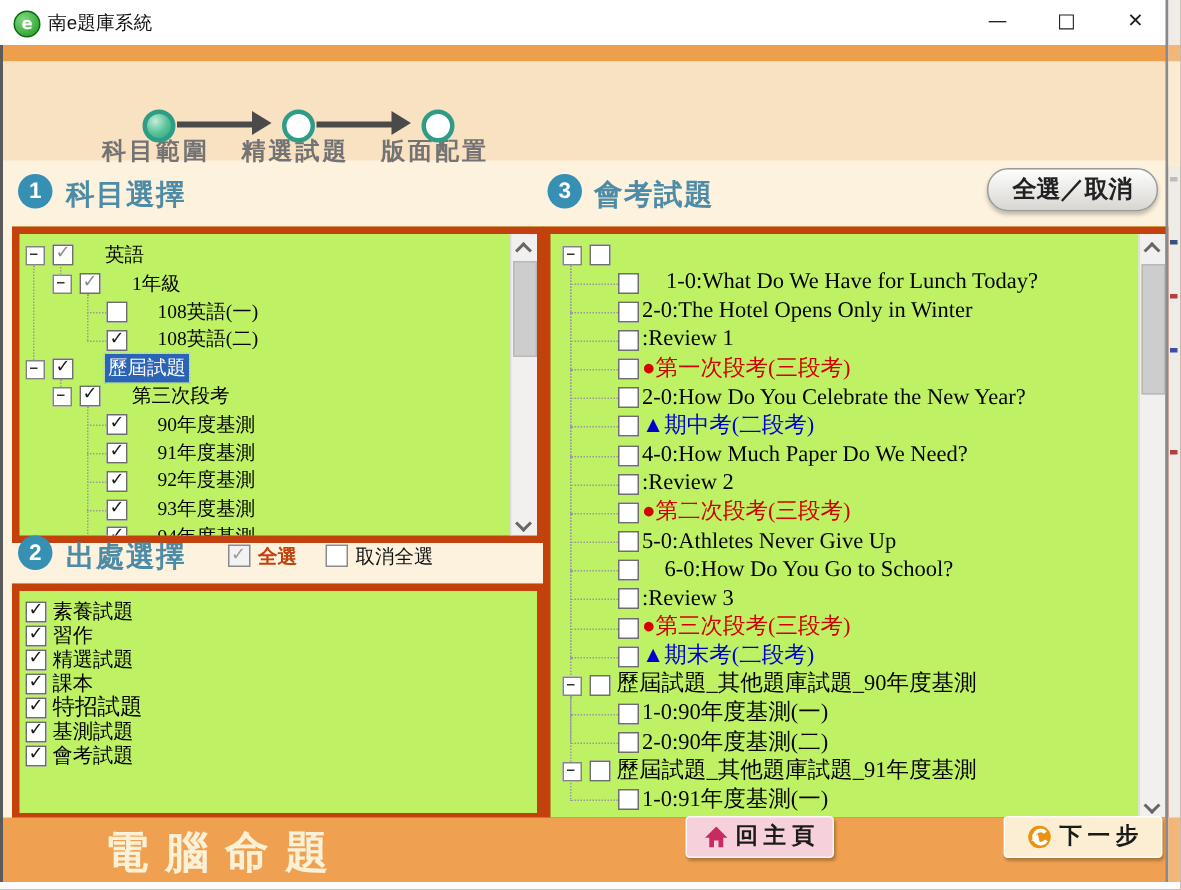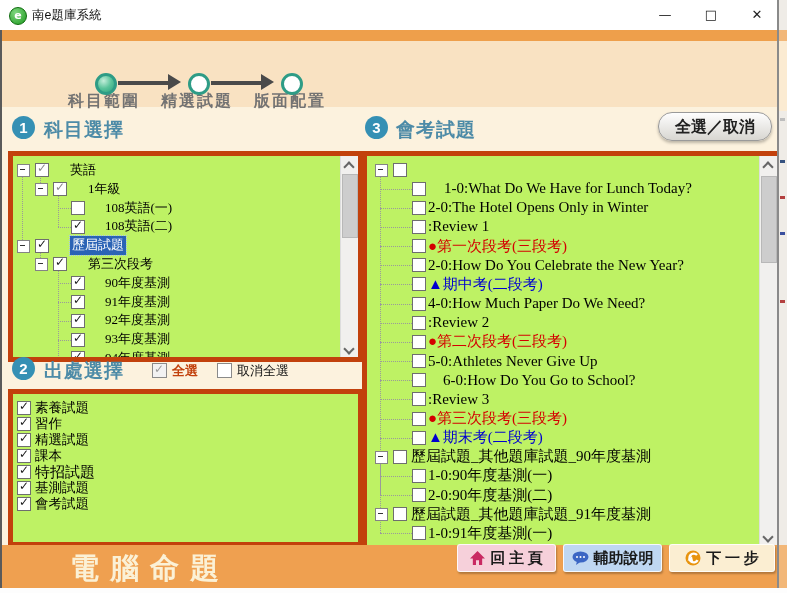--- a/index.html
+++ b/index.html
@@ -275,30 +275,20 @@
     </div>
 
   <div class="footer"></div>
   <div class="brand">電腦命題</div>
   <div class="fbtn home">
     <svg width="15" height="14" viewBox="0 0 16 15">
       <path d="M8 0 L16 8 L13 8 L13 15 L9.6 15 L9.6 10 L6.4 10 L6.4 15 L3 15 L3 8 L0 8 Z" fill="#C92A62"></path>
     </svg>
     <span>回 主 頁</span>
   </div>
-  <div class="fbtn help">
-    <svg width="17" height="14" viewBox="0 0 17 14">
-      <ellipse cx="8.5" cy="6" rx="8" ry="5.5" fill="#3B66C4"></ellipse>
-      <path d="M5 10 L4 14 L9 10.5 Z" fill="#3B66C4"></path>
-      <circle cx="5" cy="6" r="1" fill="#fff"></circle>
-        <circle cx="8.5" cy="6" r="1" fill="#fff"></circle>
-        <circle cx="12" cy="6" r="1" fill="#fff"></circle>
-    </svg>
-    <span>輔助說明</span>
-  </div>
   <div class="fbtn next">
     <svg width="16" height="16" viewBox="0 0 16 16">
       <circle cx="8" cy="8" r="7.5" fill="#E8940F"></circle>
       <path d="M12 5 A4.4 4.4 0 1 0 12.6 10.2" stroke="#fff" stroke-width="2.4" fill="none"></path>
       <path d="M2.5 9.5 L8 7 L7.5 12.5 Z" fill="#fff" transform="rotate(-18 5 10)"></path>
     </svg>
     <span>下 一 步</span>
   </div>
 
   <div class="leftborder"></div>

